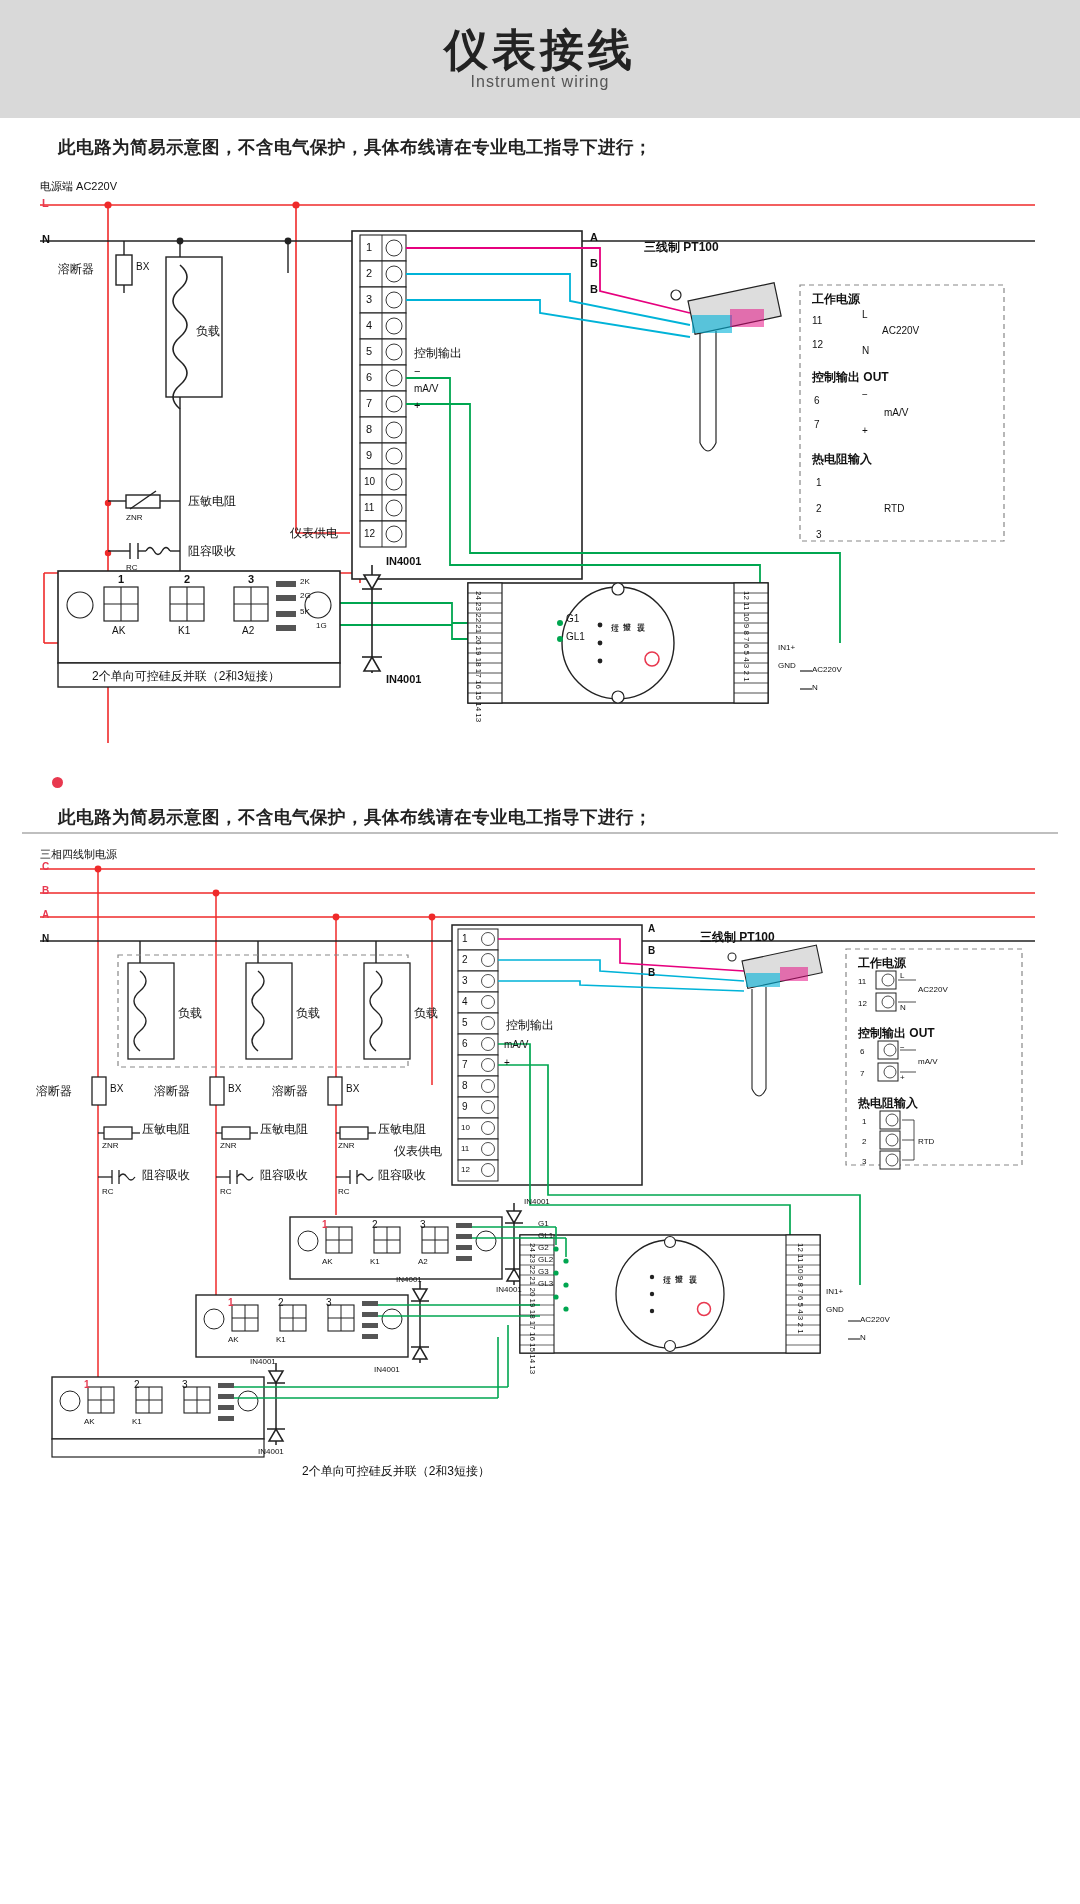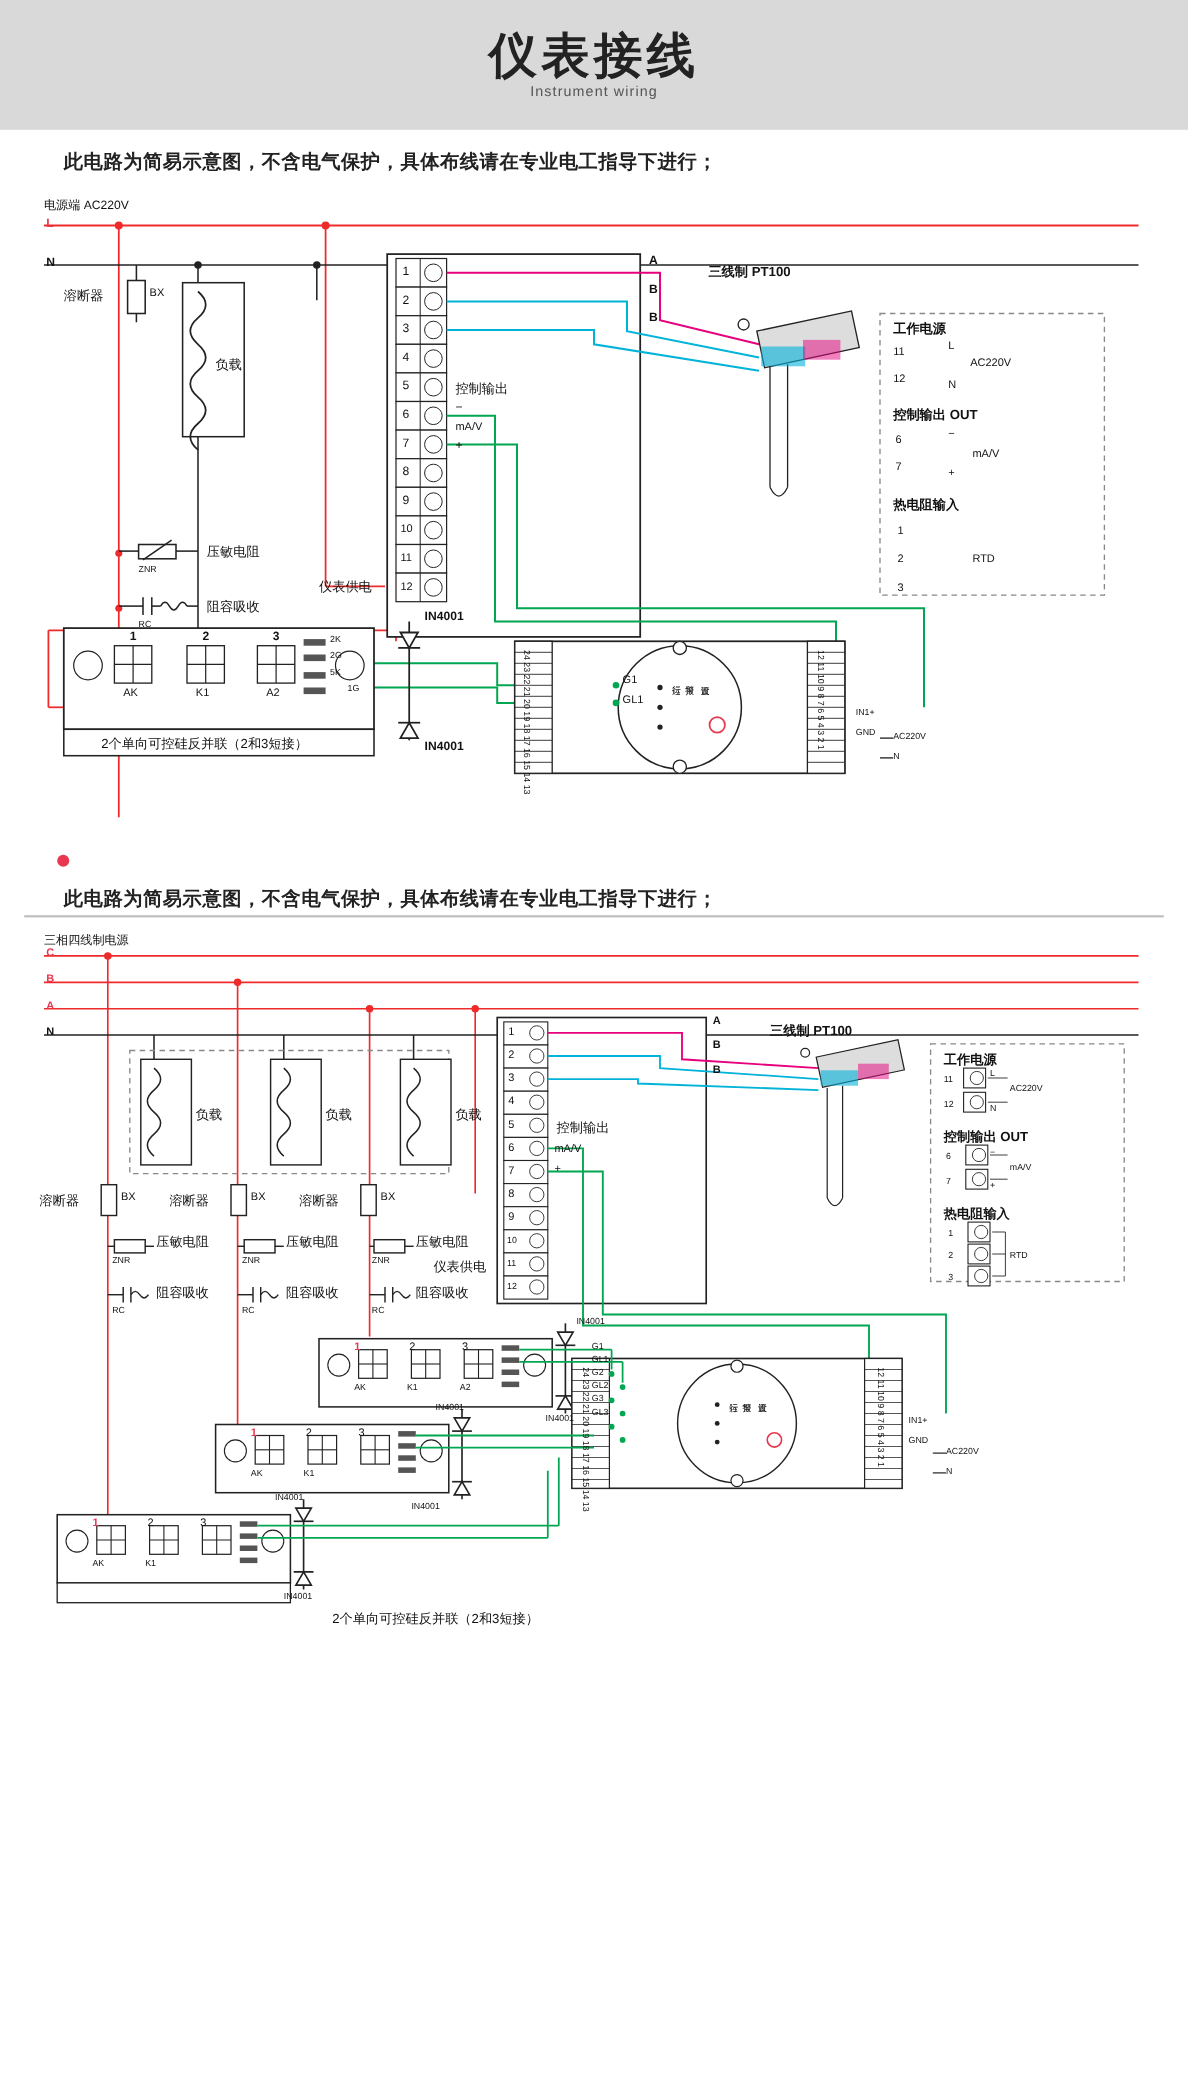--- a/index.html
+++ b/index.html
@@ -14,21 +14,21 @@
   
   .header{
     position:relative;width:1080px;height:118px;
     background:#d9d9d9;
     display:flex;flex-direction:column;align-items:center;justify-content:center;
   }
   .header .title-cn{
     font-size:44px;font-weight:bold;letter-spacing:4px;color:#222;line-height:1.05;
   }
   .header .title-en{
-    font-size:13px;color:#555;margin-top:0;letter-spacing:1px;
+    font-size:16px;color:#555;margin-top:0;letter-spacing:1px;
   }
 
   
   .sec-head{display:flex;align-items:center;margin:30px 0 0 52px;}
   .bullet{width:11px;height:11px;border-radius:50%;background:#e8384f;margin-right:15px;}
   .sec-title{font-size:25px;font-weight:bold;color:#111;letter-spacing:1px;}
   .sec-sub{margin:17px 4px 0 58px;font-size:17.5px;font-weight:bold;color:#222;letter-spacing:.5px;}
 
   .divider{position:absolute;left:22px;width:1036px;height:2px;background:#bfbfbf;}
 

